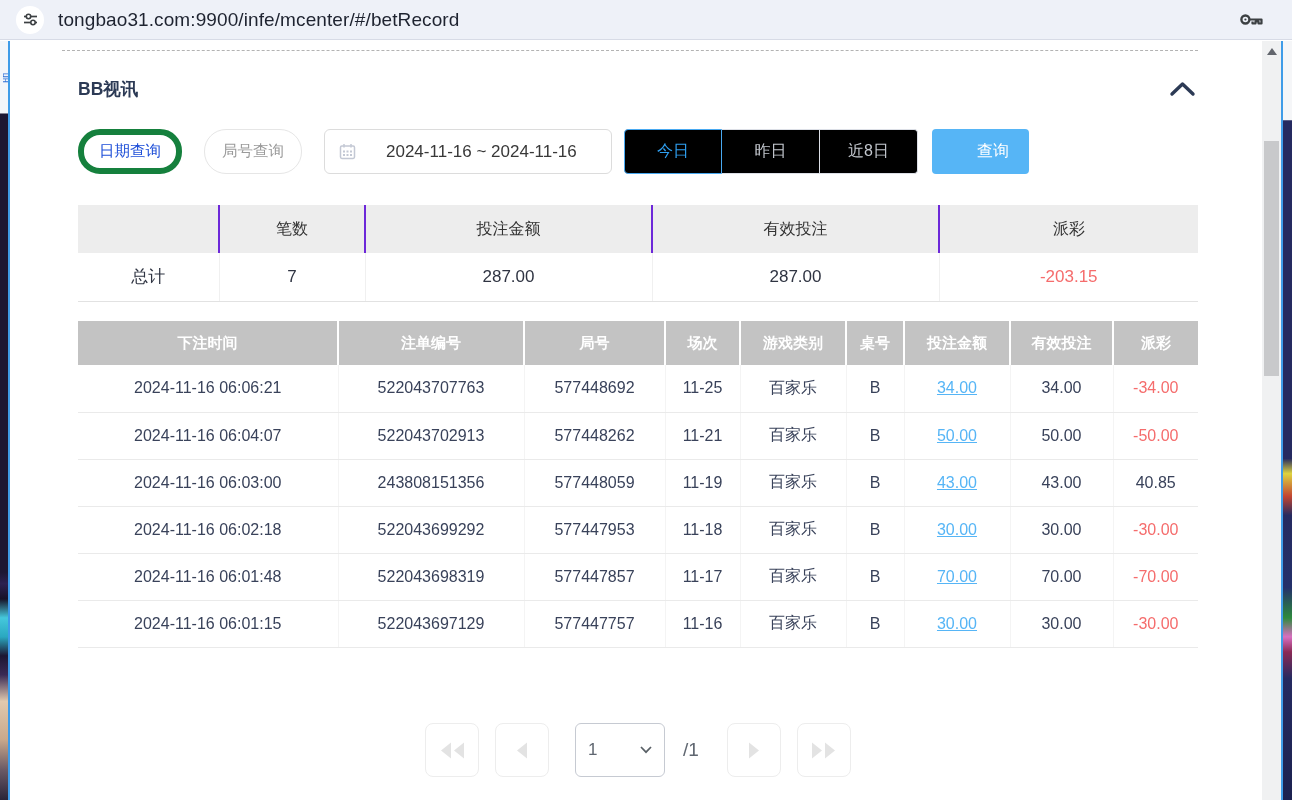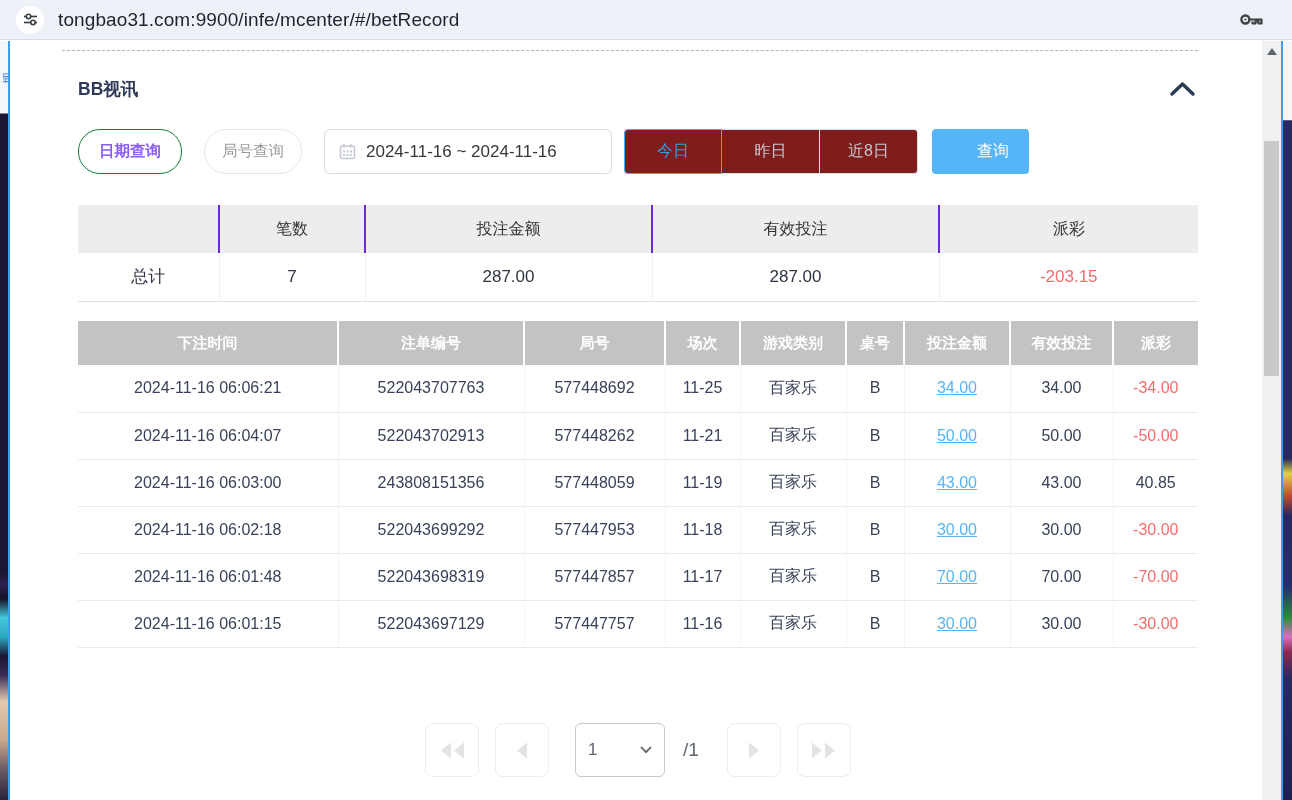--- a/index.html
+++ b/index.html
@@ -42,27 +42,27 @@
 
   
   .content { position:absolute; left:78px; top:0; width:1120px; }
   .panel-title { position:absolute; top:36px; left:0; font-size:17.5px; font-weight:bold; color:#2c3a55; }
   .collapse-btn { position:absolute; top:40px; right:2px; cursor:pointer; }
 
   
   .filter-row { position:absolute; top:88px; left:0; width:1120px; display:flex; align-items:center; }
   .pill { height:45px; border-radius:22px; background:#fff; font-size:15.5px;
     display:flex; align-items:center; justify-content:center; cursor:pointer; }
-  .pill.active { border:1px solid #15803d; color:#8b5cf6; font-weight:bold; width:104px; }
+  .pill.active { border:6px solid #15803d; color:#1d4ed8; font-weight:normal; width:104px; }
   .pill.idle { border:1px solid #e6e6e6; color:#9a9a9a; width:98px; margin-left:22px; }
   .datebox { height:45px; width:288px; margin-left:22px; border:1px solid #dcdcdc; border-radius:6px;
-    display:flex; align-items:center; padding:0 14px; cursor:pointer; }
+    display:flex; align-items:center; padding:0 14px; cursor:pointer;gap:20px; }
   .datebox .dtext { font-size:17px; color:#383838; margin-left:10px; white-space:nowrap; }
   .btn-group { display:flex; margin-left:12px; height:45px; }
-  .seg { width:98px; height:45px; background:#7f1d1d; border:1px solid #dcdfe6; font-size:16px;
+  .seg { width:98px; height:45px; background:#000000; border:1px solid #dcdfe6; font-size:16px;
     display:flex; align-items:center; justify-content:center; color:#c3c7ce; cursor:pointer; }
   .seg + .seg { border-left:none; }
   .seg:first-child { border-radius:4px 0 0 4px; }
   .seg:last-child { border-radius:0 4px 4px 0; }
   .seg.on { border:1px solid #49a9f1; color:#2f9ff0; z-index:1; }
   .search-btn { width:97px; height:45px; margin-left:14px; background:#56b5f6; color:#fff;
     font-size:16px; border:none; border-radius:4px; cursor:pointer;padding-left:25px; }
 
   
   table { border-collapse:collapse; width:1120px; table-layout:fixed; }

